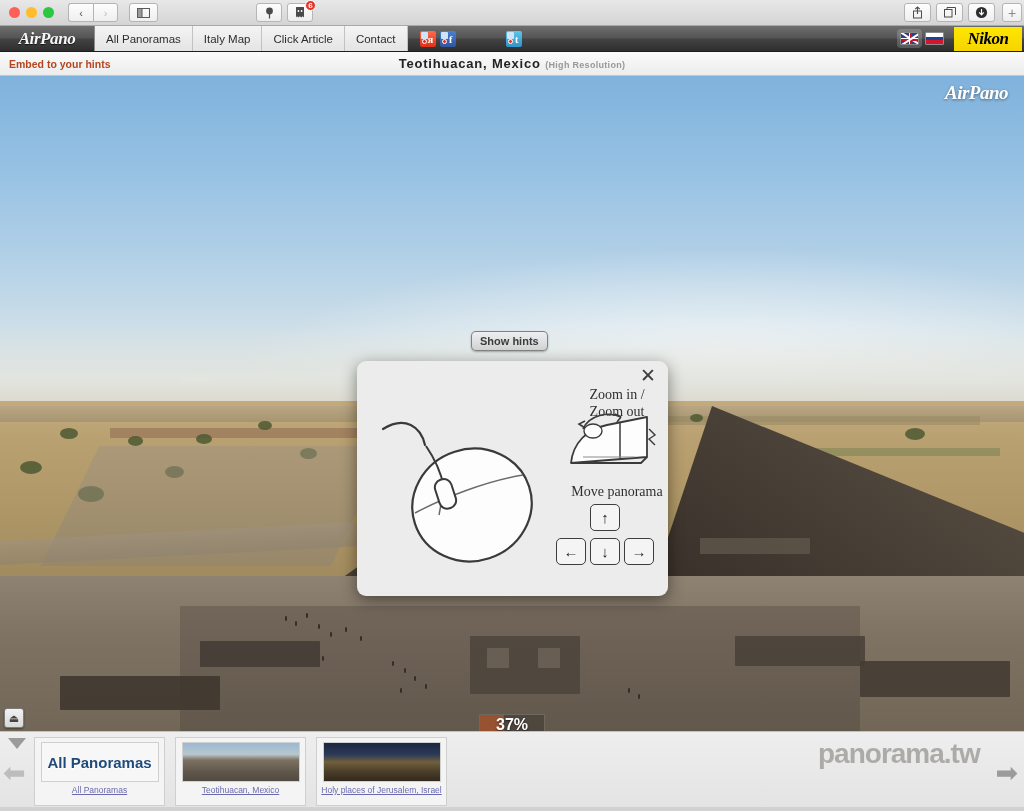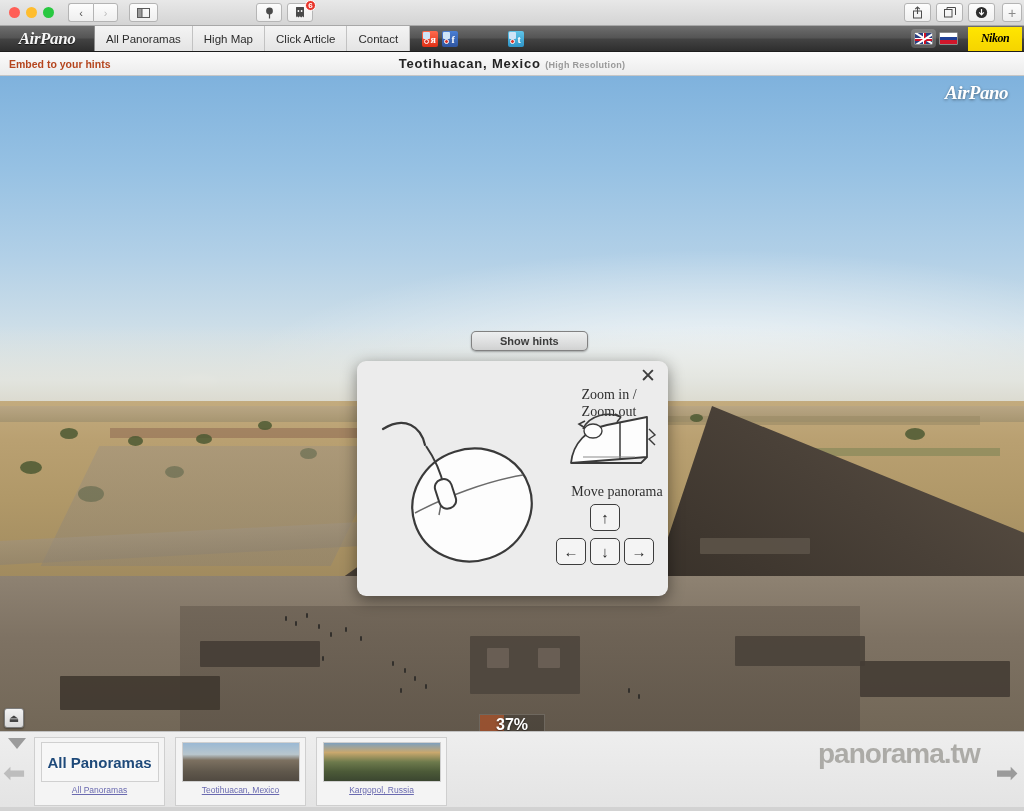--- a/index.html
+++ b/index.html
@@ -135,26 +135,26 @@
   .flag-en .cross-h { position: absolute; left: 0; top: 5px; width: 100%; height: 3px; background: #fff; }
   .flag-en .cross-v { position: absolute; left: 8px; top: 0; width: 3px; height: 100%; background: #fff; }
   .flag-en .cross-h2 { position: absolute; left: 0; top: 5.5px; width: 100%; height: 2px; background: #cf1023; }
   .flag-en .cross-v2 { position: absolute; left: 8.5px; top: 0; width: 2px; height: 100%; background: #cf1023; }
   .flag-ru {
     width: 19px; height: 13px; margin-right: 10px;
     border: 1px solid #8b8b8b; border-radius: 1px;
     background: linear-gradient(180deg,#fff 0%,#fff 33%,#1f4096 33%,#1f4096 66%,#d2172b 66%,#d2172b 100%);
   }
   .nikon-logo {
-    width: 54px; height: 24px; margin-right: 2px;
+    width: 68px; height: 24px; margin-right: 2px;
     background: linear-gradient(180deg,#ffe600 0%,#f5d400 100%);
     display: flex; align-items: center; justify-content: center;
     font-family: "Liberation Serif", serif;
     font-weight: bold; font-style: italic;
-    font-size: 12px; color: #000;
+    font-size: 17px; color: #000;
     letter-spacing: -.5px;
   }
 
   
   .sub-header {
     position: absolute; top: 52px; left: 0;
     width: 1024px; height: 24px;
     background: linear-gradient(180deg,#fbfbfb 0%,#ececec 100%);
     border-bottom: 1px solid #c6c6c6;
     display: flex; align-items: center;
@@ -232,21 +232,21 @@
     position: absolute; right: 16px; top: 6px;
     font-family: "Liberation Serif", serif;
     font-style: italic; font-weight: bold; font-size: 19px;
     color: #ffffff; text-shadow: 0 1px 3px rgba(0,0,0,.45);
     letter-spacing: -.5px;
   }
 
   
   .show-hints {
     position: absolute; left: 471px; top: 255px;
-    padding: 3px 28px;
+    padding: 3px 8px;
     background: linear-gradient(180deg, rgba(240,240,240,.82) 0%, rgba(205,205,205,.82) 100%);
     border: 1px solid rgba(120,120,120,.9);
     border-radius: 5px;
     font-size: 11px; font-weight: bold; color: #3c3c3c;
     cursor: pointer;
     box-shadow: 0 1px 2px rgba(0,0,0,.3);
   }
 
   
   .progress-wrap {
@@ -281,21 +281,21 @@
     text-align: center; cursor: pointer;
     font-family: "Liberation Sans", sans-serif; font-weight: 300;
   }
   .hint-text {
     position: absolute;
     font-family: "Liberation Serif", serif;
     color: #2f2f2f; text-align: center;
     font-size: 14px; line-height: 17px;
   }
   .hint-drag { left: 20px; top: 25px; width: 190px; }
-  .hint-zoom { left: 207px; top: 25px; width: 90px; }
+  .hint-zoom { left: 215px; top: 25px; width: 90px; }
   .hint-move { left: 210px; top: 122px; width: 100px; }
   .svg-mouse { position: absolute; left: 22px; top: 58px; }
   .svg-wheel { position: absolute; left: 208px; top: 48px; }
   .keys { position: absolute; left: 199px; top: 143px; }
   .key {
     position: absolute;
     width: 30px; height: 27px;
     background: #f4f4f4;
     border: 1.6px solid #3d3d3d;
     border-radius: 5px;
@@ -455,21 +455,21 @@
     </div>
   </div>
   <div class="chrome-btn" style="width:20px;margin-right:2px;color:#8a8a8a;font-size:14px;">+</div>
 </div>
 
 <div class="site-header">
   <div class="logo-airpano">AirPano</div>
 
   <div class="nav-tabs">
     <div class="nav-tab">All Panoramas</div>
-    <div class="nav-tab">High Map</div>
+    <div class="nav-tab">Italy Map</div>
     <div class="nav-tab">Click Article</div>
     <div class="nav-tab">Contact</div>
   </div>
 
   <div class="social-icons">
     <div class="si vk">
       <span class="mini-dot"></span>
       <span class="mini-dot2"></span>
       <span style="position:relative;left:3px;top:1px;">я</span>
     </div>
@@ -633,25 +633,25 @@
       <div class="thumb-label">All Panoramas</div>
     </div>
 
 
     <div class="thumb-card">
       <div class="thumb-img t-teo"></div>
       <div class="thumb-label">Teotihuacan, Mexico</div>
     </div>
 
 
-
     <div class="thumb-card">
-      <div class="thumb-img t-kargo"></div>
-      <div class="thumb-label">Kargopol, Russia</div>
-    </div>
+      <div class="thumb-img t-jerus"></div>
+      <div class="thumb-label">Holy places of Jerusalem, Israel</div>
+    </div>
+
 
   </div>
 
   <div class="arrow-right-big">➡</div>
   <div class="scrollbar-bottom"></div>
 </div>
 
 <div class="strip-watermark">panorama.tw</div>
 
 </body></html>

